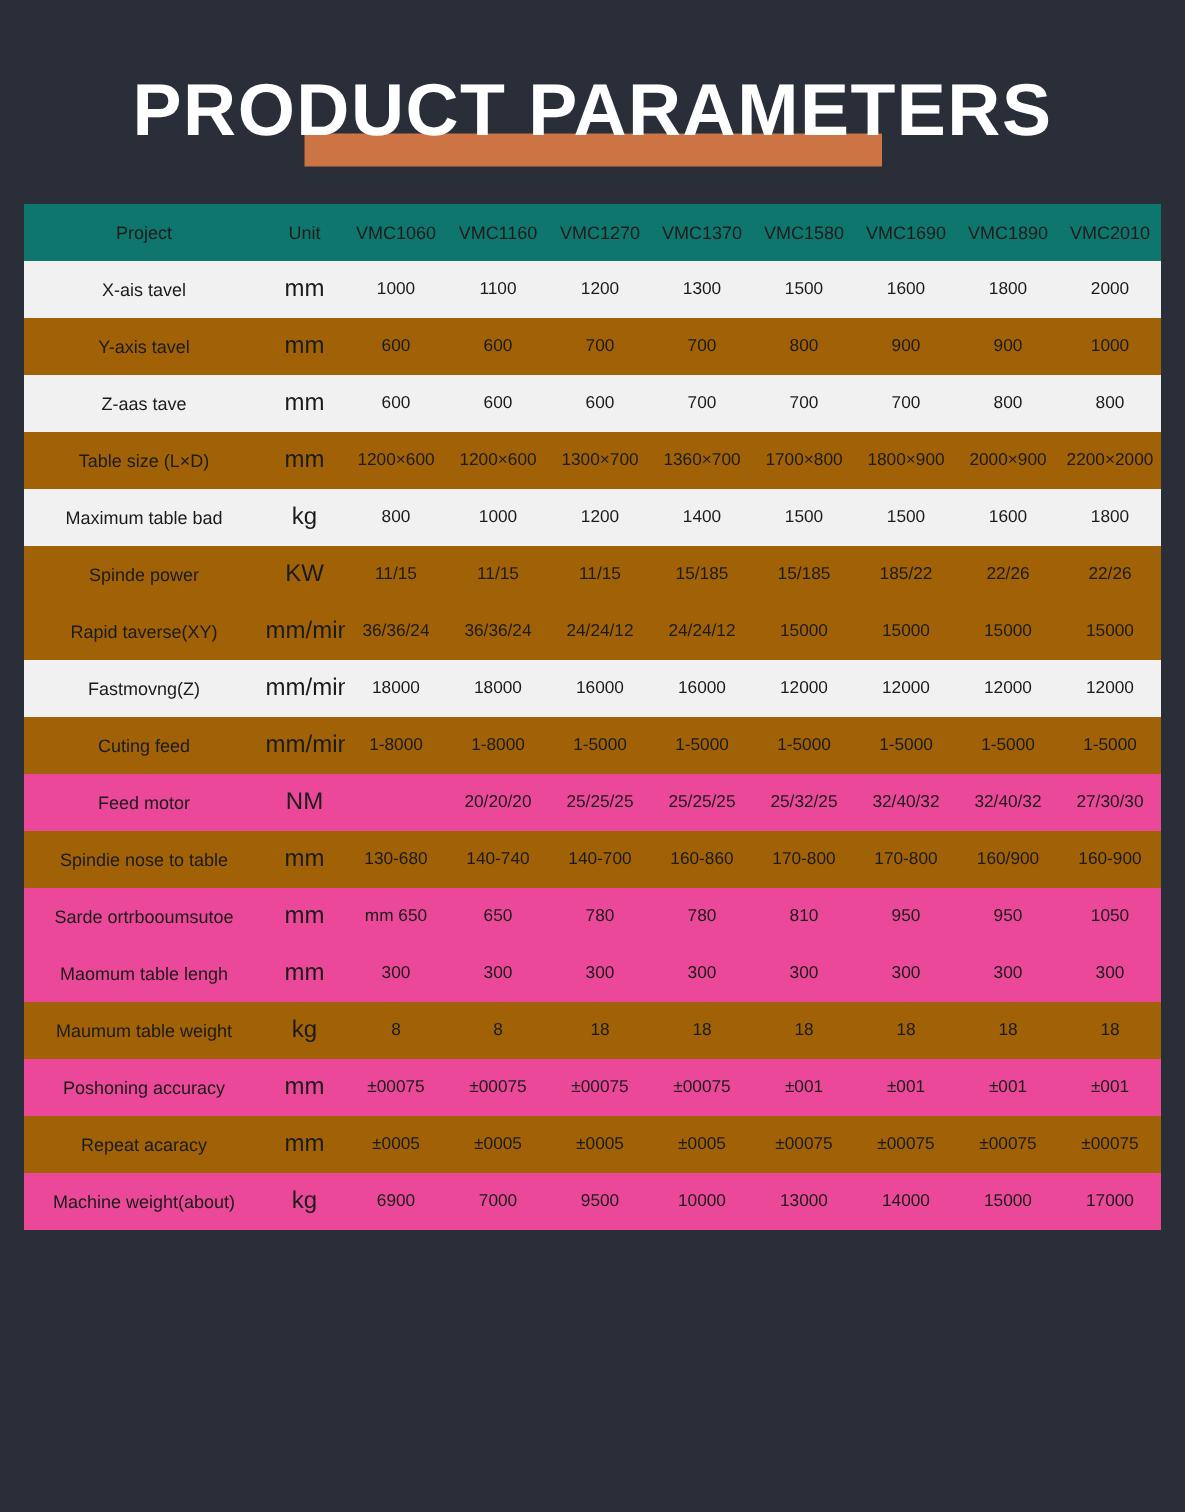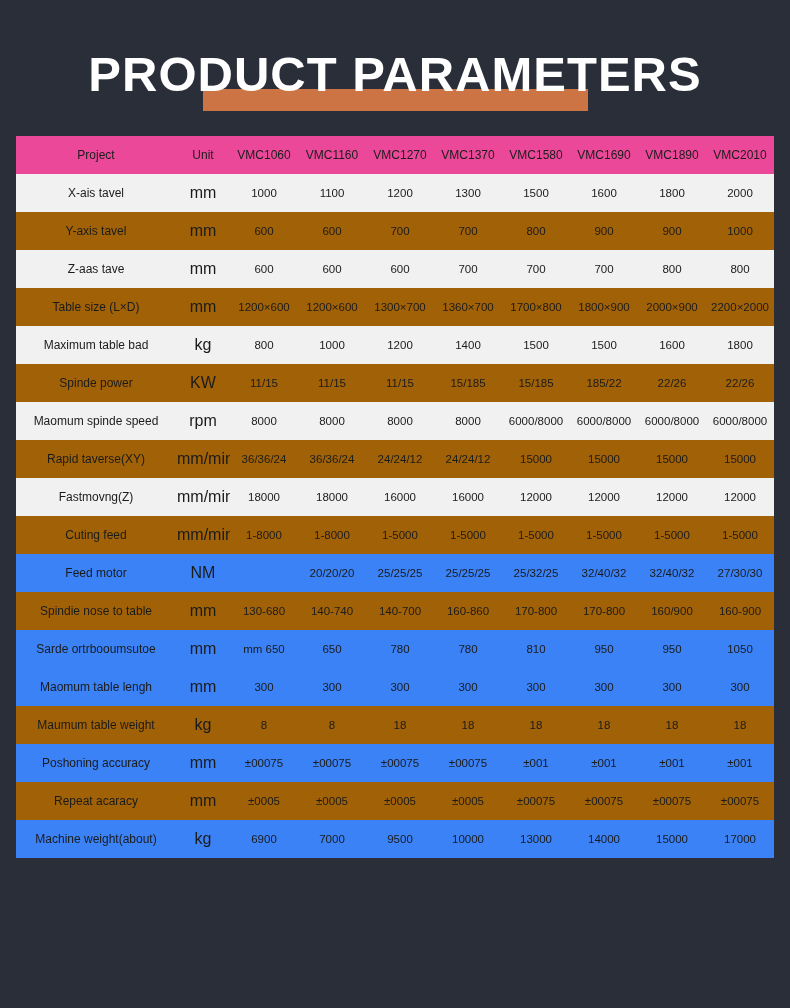--- a/index.html
+++ b/index.html
@@ -69,31 +69,31 @@
   table.spec td {
     text-align: center;
     vertical-align: middle;
     height: 38px;
     padding: 0 1px;
     font-weight: normal;
     white-space: nowrap;
     overflow: hidden;
   }
   thead tr {
-    background: #ec4899;
+    background: #0f766e;
   }
   thead th {
     color: #1c1c1c;
     font-weight: bold;
     font-size: 12px;
     height: 39px;
   }
   tbody tr.light { background: #f1f1f1; margin-top: 32px; }
   tbody tr.gray  { background: #a16207; }
-  tbody tr.white { background: #3b82f6; }
+  tbody tr.white { background: #ec4899; }
 
   tbody td.label {
     font-size: 12px;
     color: #1b1b1b;
   }
   tbody td.unit {
     font-size: 16px;
   }
 
   
@@ -205,32 +205,20 @@
             <td class="unit">KW</td>
             <td class="value">11/15</td>
             <td class="value">11/15</td>
             <td class="value">11/15</td>
             <td class="value">15/185</td>
             <td class="value">15/185</td>
             <td class="value">185/22</td>
             <td class="value">22/26</td>
             <td class="value">22/26</td>
           </tr>
-          <tr class="light">
-            <td class="label">Maomum spinde speed</td>
-            <td class="unit">rpm</td>
-            <td class="value">8000</td>
-            <td class="value">8000</td>
-            <td class="value">8000</td>
-            <td class="value">8000</td>
-            <td class="value">6000/8000</td>
-            <td class="value">6000/8000</td>
-            <td class="value">6000/8000</td>
-            <td class="value">6000/8000</td>
-          </tr>
           <tr class="gray">
             <td class="label">Rapid taverse(XY)</td>
             <td class="unit">mm/min</td>
             <td class="value">36/36/24</td>
             <td class="value">36/36/24</td>
             <td class="value">24/24/12</td>
             <td class="value">24/24/12</td>
             <td class="value">15000</td>
             <td class="value">15000</td>
             <td class="value">15000</td>

